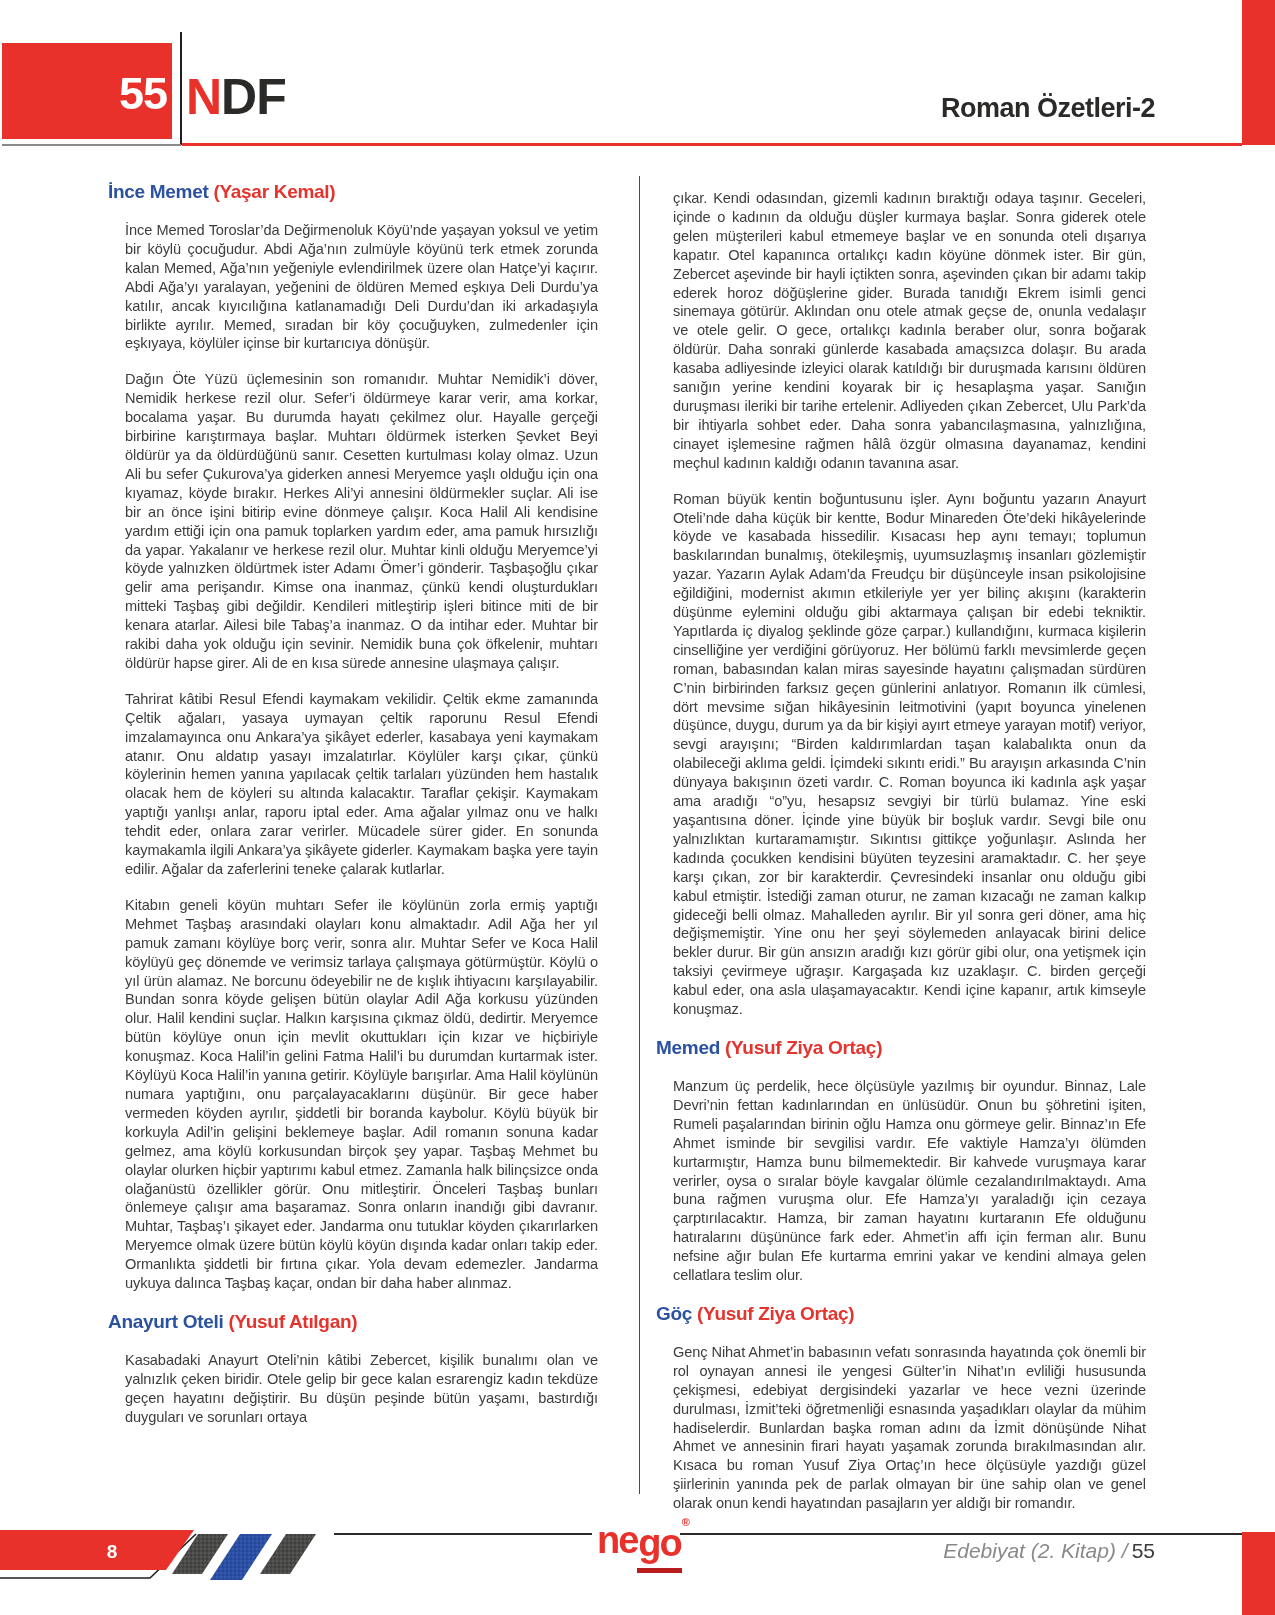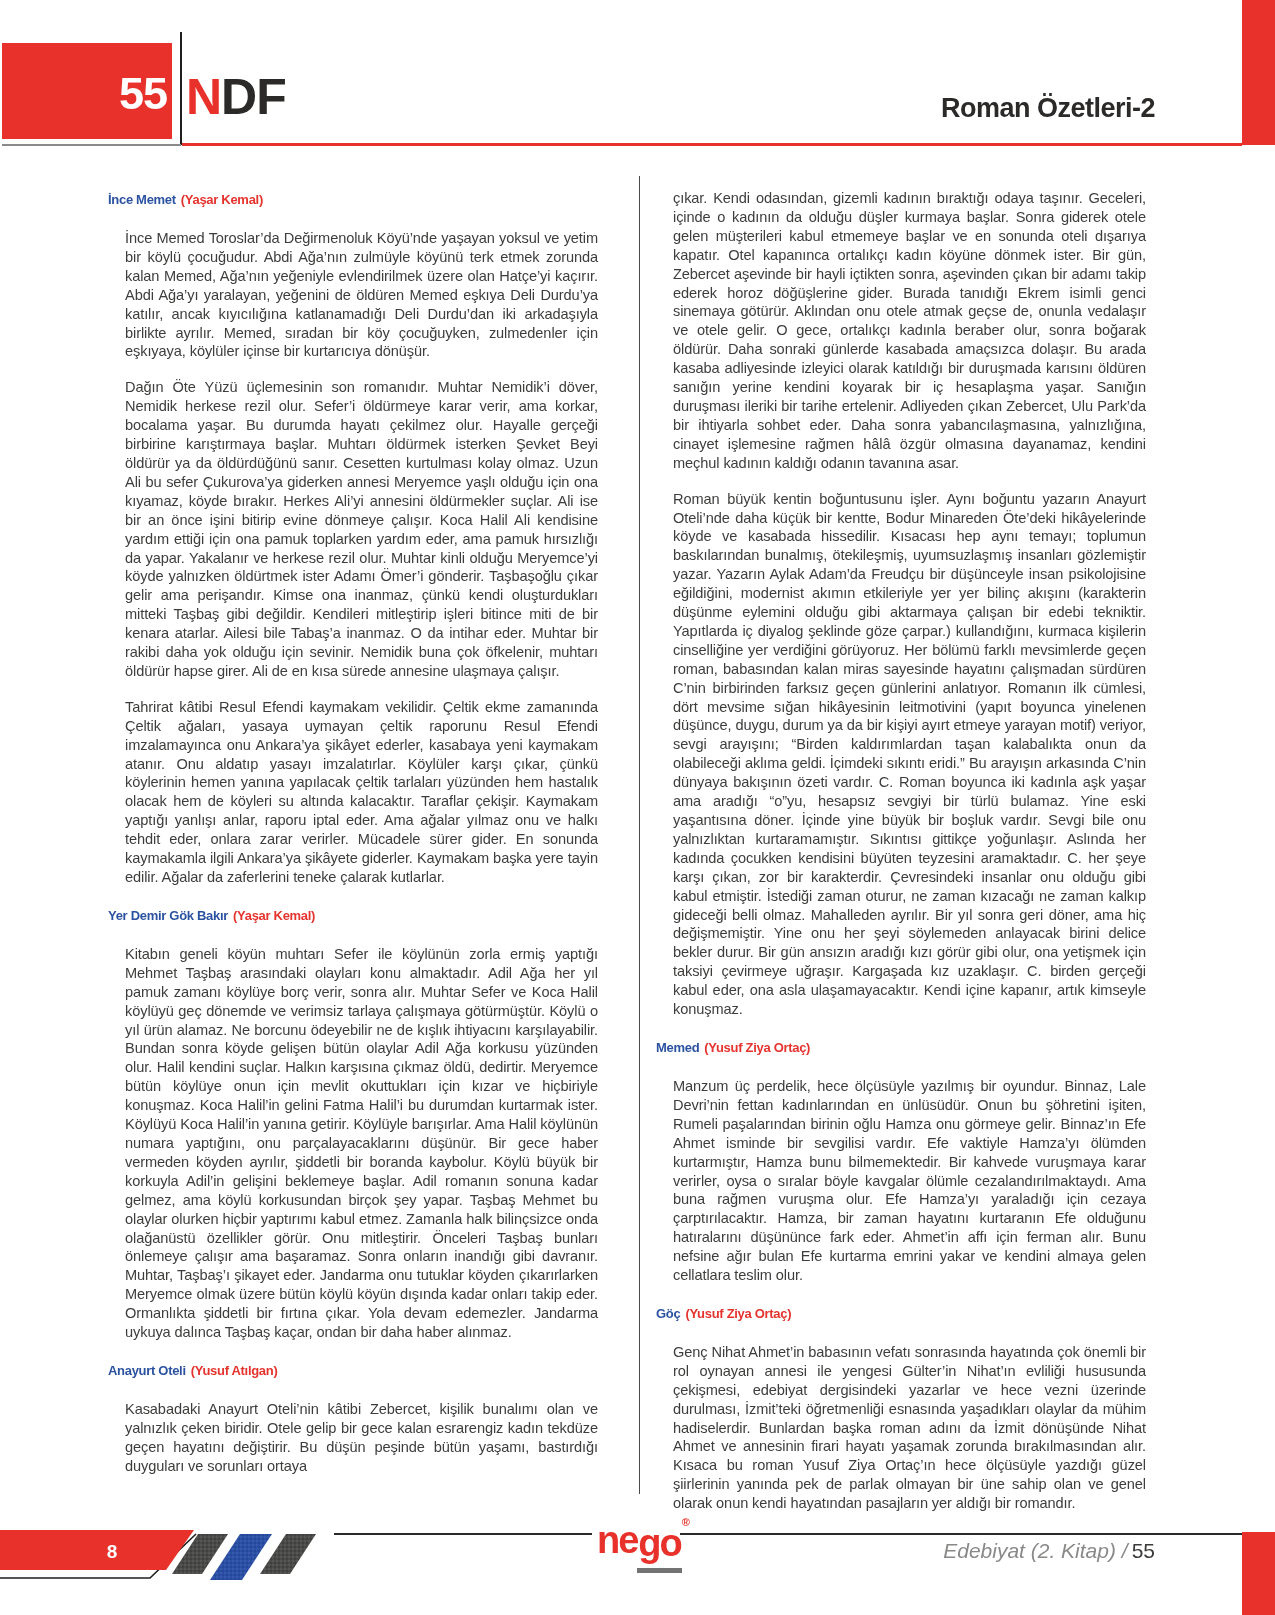--- a/index.html
+++ b/index.html
@@ -22,35 +22,35 @@
   .logo{position:absolute;left:186px;top:72px;font-size:50px;font-weight:bold;letter-spacing:-1px;line-height:1;}
   .logo .n{color:#e8312a;}
   .logo .df{color:#2b2a29;}
   .hdr-title{position:absolute;right:120px;top:93px;font-size:27px;font-weight:bold;color:#2b2a29;letter-spacing:-0.5px;text-align:right;}
 
   
   .col{position:absolute;top:172px;width:507px;}
   .col-left{left:108px;}
   .col-right{left:656px;}
   .col-divider{position:absolute;left:639px;top:176px;width:1px;height:1318px;background:#4a4a4a;}
-  .sec-h{margin:16px 0 4px 0;font-size:13px;font-weight:bold;line-height:24px;letter-spacing:-0.3px;}
+  .sec-h{margin:8px 0 4px 0;font-size:19px;font-weight:bold;line-height:24px;letter-spacing:-0.3px;}
   .section + .section{margin-top:12px;}
   .sec-h .t{color:#2b52a0;}
   .sec-h .a{color:#e5332e;margin-left:5px;}
   p.body{
     margin:17px;color:#3e3d3c;font-size:14.6px;line-height:18.9px;letter-spacing:-0.1px;
     text-align:justify;hyphens:none;
   }
   p.cont{margin-bottom:12px;}
 
   
   .foot-left{position:absolute;left:0;top:1528px;}
   .nego{position:absolute;left:597px;top:1518px;color:#e8312a;font-weight:bold;font-size:38px;letter-spacing:-2px;line-height:1.2;}
   .nego .ne{display:inline-block;}
-  .nego .go{display:inline-block;transform:translateY(3px);border-bottom:5px solid #737373;padding:0 1px 1px 1px;}
+  .nego .go{display:inline-block;transform:translateY(3px);border-bottom:5px solid #b91c1c;padding:0 1px 1px 1px;}
   .nego .reg{font-size:11px;vertical-align:top;letter-spacing:0;position:relative;top:-2px;}
   .foot-rule-a{position:absolute;left:334px;top:1533px;width:258px;height:2px;background:#2b2a29;}
   .foot-rule-b{position:absolute;left:680px;top:1533px;width:562px;height:2px;background:#2b2a29;}
   .book-ref{position:absolute;right:120px;top:1539px;font-size:21px;letter-spacing:0;}
   .book-ref .lbl{font-style:italic;color:#8a8988;}
   .book-ref .num{color:#3c3b3a;margin-left:4px;}
   .foot-red-block{position:absolute;left:1242px;top:1532px;width:33px;height:83px;background:#e8312a;}
 </style>
 </head>
 <body>
@@ -72,21 +72,20 @@
       <h2 class="sec-h"><span class="t">İnce Memet</span><span class="a">(Yaşar Kemal)</span></h2>
       <p class="body">İnce Memed Toroslar’da Değirmenoluk Köyü’nde yaşayan yoksul ve yetim bir köylü çocuğudur. Abdi Ağa’nın zulmüyle köyünü terk etmek zorunda kalan Memed, Ağa’nın yeğeniyle evlendirilmek üzere olan Hatçe’yi kaçırır. Abdi Ağa’yı yaralayan, yeğenini de öldüren Memed eşkıya Deli Durdu’ya katılır, ancak kıyıcılığına katlanamadığı Deli Durdu’dan iki arkadaşıyla birlikte ayrılır. Memed, sıradan bir köy çocuğuyken, zulmedenler için eşkıyaya, köylüler içinse bir kurtarıcıya dönüşür.</p>
     </div>
     <div class="section">
       <p class="body">Dağın Öte Yüzü üçlemesinin son romanıdır. Muhtar Nemidik’i döver, Nemidik herkese rezil olur. Sefer’i öldürmeye karar verir, ama korkar, bocalama yaşar. Bu durumda hayatı çekilmez olur. Hayalle gerçeği birbirine karıştırmaya başlar. Muhtarı öldürmek isterken Şevket Beyi öldürür ya da öldürdüğünü sanır. Cesetten kurtulması kolay olmaz. Uzun Ali bu sefer Çukurova’ya giderken annesi Meryemce yaşlı olduğu için ona kıyamaz, köyde bırakır. Herkes Ali’yi annesini öldürmekler suçlar. Ali ise bir an önce işini bitirip evine dönmeye çalışır. Koca Halil Ali kendisine yardım ettiği için ona pamuk toplarken yardım eder, ama pamuk hırsızlığı da yapar. Yakalanır ve herkese rezil olur. Muhtar kinli olduğu Meryemce’yi köyde yalnızken öldürtmek ister Adamı Ömer’i gönderir. Taşbaşoğlu çıkar gelir ama perişandır. Kimse ona inanmaz, çünkü kendi oluşturdukları mitteki Taşbaş gibi değildir. Kendileri mitleştirip işleri bitince miti de bir kenara atarlar. Ailesi bile Tabaş’a inanmaz. O da intihar eder. Muhtar bir rakibi daha yok olduğu için sevinir. Nemidik buna çok öfkelenir, muhtarı öldürür hapse girer. Ali de en kısa sürede annesine ulaşmaya çalışır.</p>
     </div>
     <div class="section">
       <p class="body">Tahrirat kâtibi Resul Efendi kaymakam vekilidir. Çeltik ekme zamanında Çeltik ağaları, yasaya uymayan çeltik raporunu Resul Efendi imzalamayınca onu Ankara’ya şikâyet ederler, kasabaya yeni kaymakam atanır. Onu aldatıp yasayı imzalatırlar. Köylüler karşı çıkar, çünkü köylerinin hemen yanına yapılacak çeltik tarlaları yüzünden hem hastalık olacak hem de köyleri su altında kalacaktır. Taraflar çekişir. Kaymakam yaptığı yanlışı anlar, raporu iptal eder. Ama ağalar yılmaz onu ve halkı tehdit eder, onlara zarar verirler. Mücadele sürer gider. En sonunda kaymakamla ilgili Ankara’ya şikâyete giderler. Kaymakam başka yere tayin edilir. Ağalar da zaferlerini teneke çalarak kutlarlar.</p>
     </div>
     <div class="section">
-      <h2 class="sec-h"><span class="t">Yer Demir Gök Bakır</span><span class="a">(Yaşar Kemal)</span></h2>
       <p class="body">Kitabın geneli köyün muhtarı Sefer ile köylünün zorla ermiş yaptığı Mehmet Taşbaş arasındaki olayları konu almaktadır. Adil Ağa her yıl pamuk zamanı köylüye borç verir, sonra alır. Muhtar Sefer ve Koca Halil köylüyü geç dönemde ve verimsiz tarlaya çalışmaya götürmüştür. Köylü o yıl ürün alamaz. Ne borcunu ödeyebilir ne de kışlık ihtiyacını karşılayabilir. Bundan sonra köyde gelişen bütün olaylar Adil Ağa korkusu yüzünden olur. Halil kendini suçlar. Halkın karşısına çıkmaz öldü, dedirtir. Meryemce bütün köylüye onun için mevlit okuttukları için kızar ve hiçbiriyle konuşmaz. Koca Halil’in gelini Fatma Halil’i bu durumdan kurtarmak ister. Köylüyü Koca Halil’in yanına getirir. Köylüyle barışırlar. Ama Halil köylünün numara yaptığını, onu parçalayacaklarını düşünür. Bir gece haber vermeden köyden ayrılır, şiddetli bir boranda kaybolur. Köylü büyük bir korkuyla Adil’in gelişini beklemeye başlar. Adil romanın sonuna kadar gelmez, ama köylü korkusundan birçok şey yapar. Taşbaş Mehmet bu olaylar olurken hiçbir yaptırımı kabul etmez. Zamanla halk bilinçsizce onda olağanüstü özellikler görür. Onu mitleştirir. Önceleri Taşbaş bunları önlemeye çalışır ama başaramaz. Sonra onların inandığı gibi davranır. Muhtar, Taşbaş’ı şikayet eder. Jandarma onu tutuklar köyden çıkarırlarken Meryemce olmak üzere bütün köylü köyün dışında kadar onları takip eder. Ormanlıkta şiddetli bir fırtına çıkar. Yola devam edemezler. Jandarma uykuya dalınca Taşbaş kaçar, ondan bir daha haber alınmaz.</p>
     </div>
     <div class="section">
       <h2 class="sec-h"><span class="t">Anayurt Oteli</span><span class="a">(Yusuf Atılgan)</span></h2>
       <p class="body">Kasabadaki Anayurt Oteli’nin kâtibi Zebercet, kişilik bunalımı olan ve yalnızlık çeken biridir. Otele gelip bir gece kalan esrarengiz kadın tekdüze geçen hayatını değiştirir. Bu düşün peşinde bütün yaşamı, bastırdığı duyguları ve sorunları ortaya</p>
     </div>
   </div>
 
   <div class="col-divider"></div>
 

